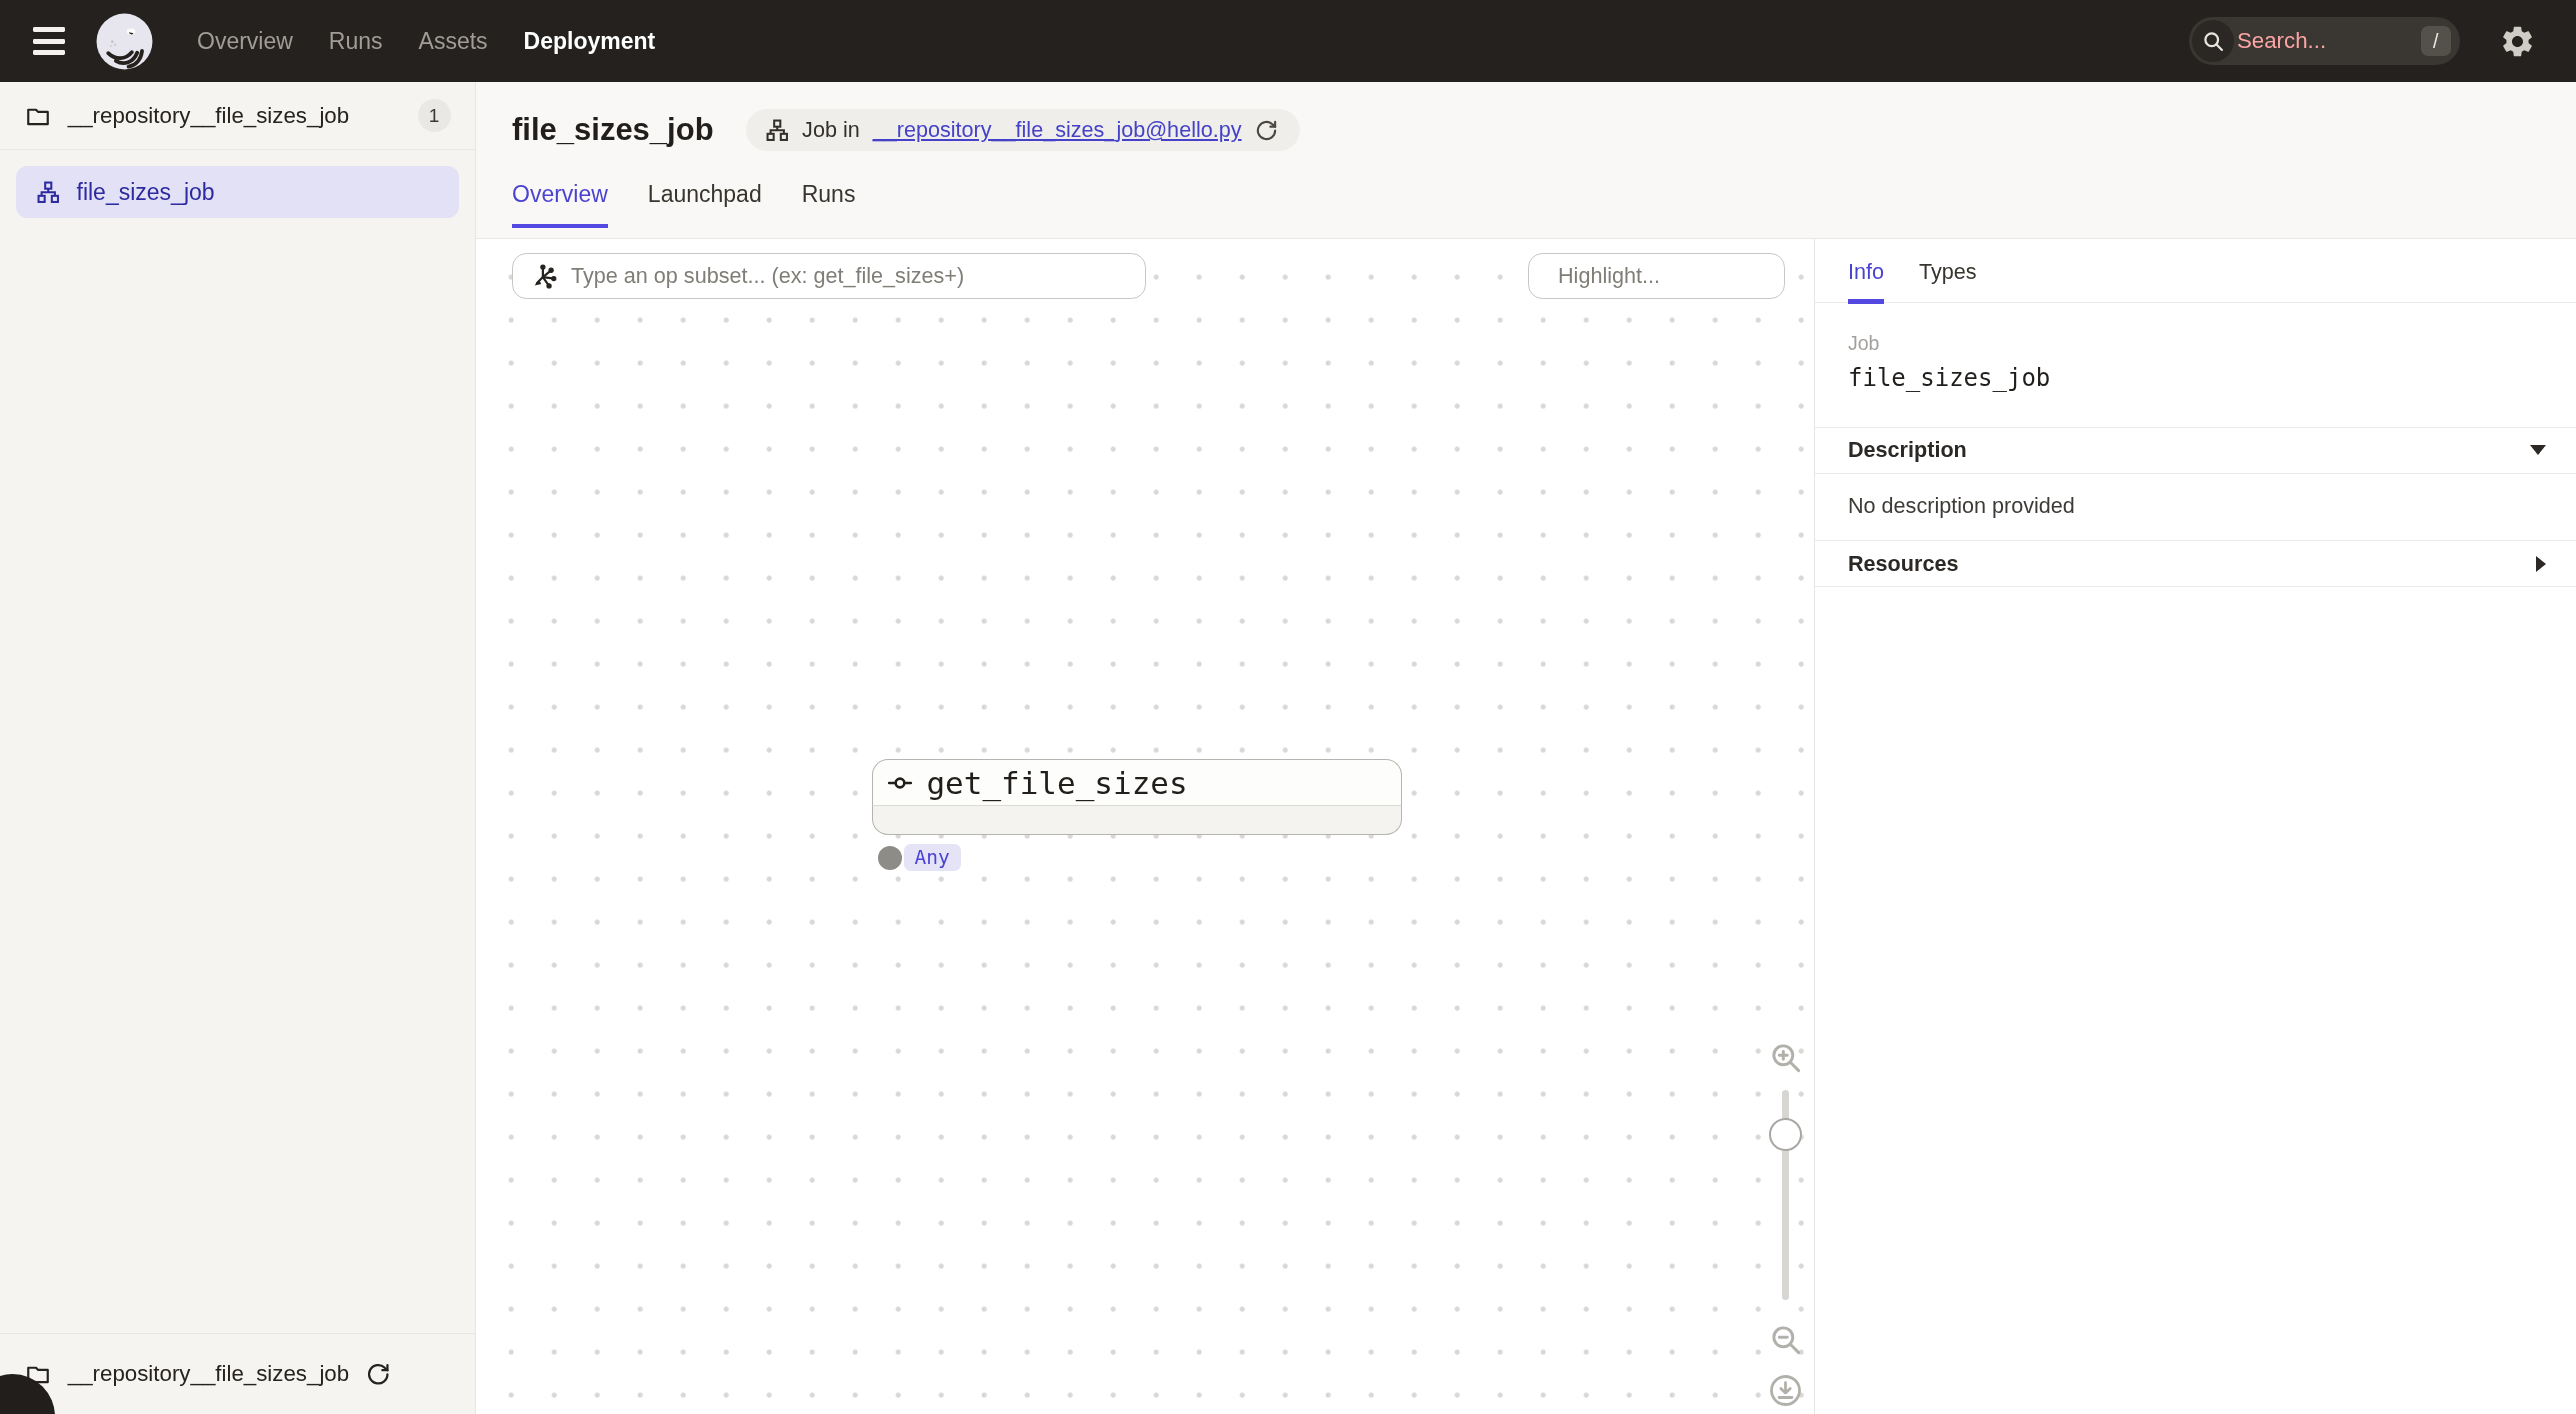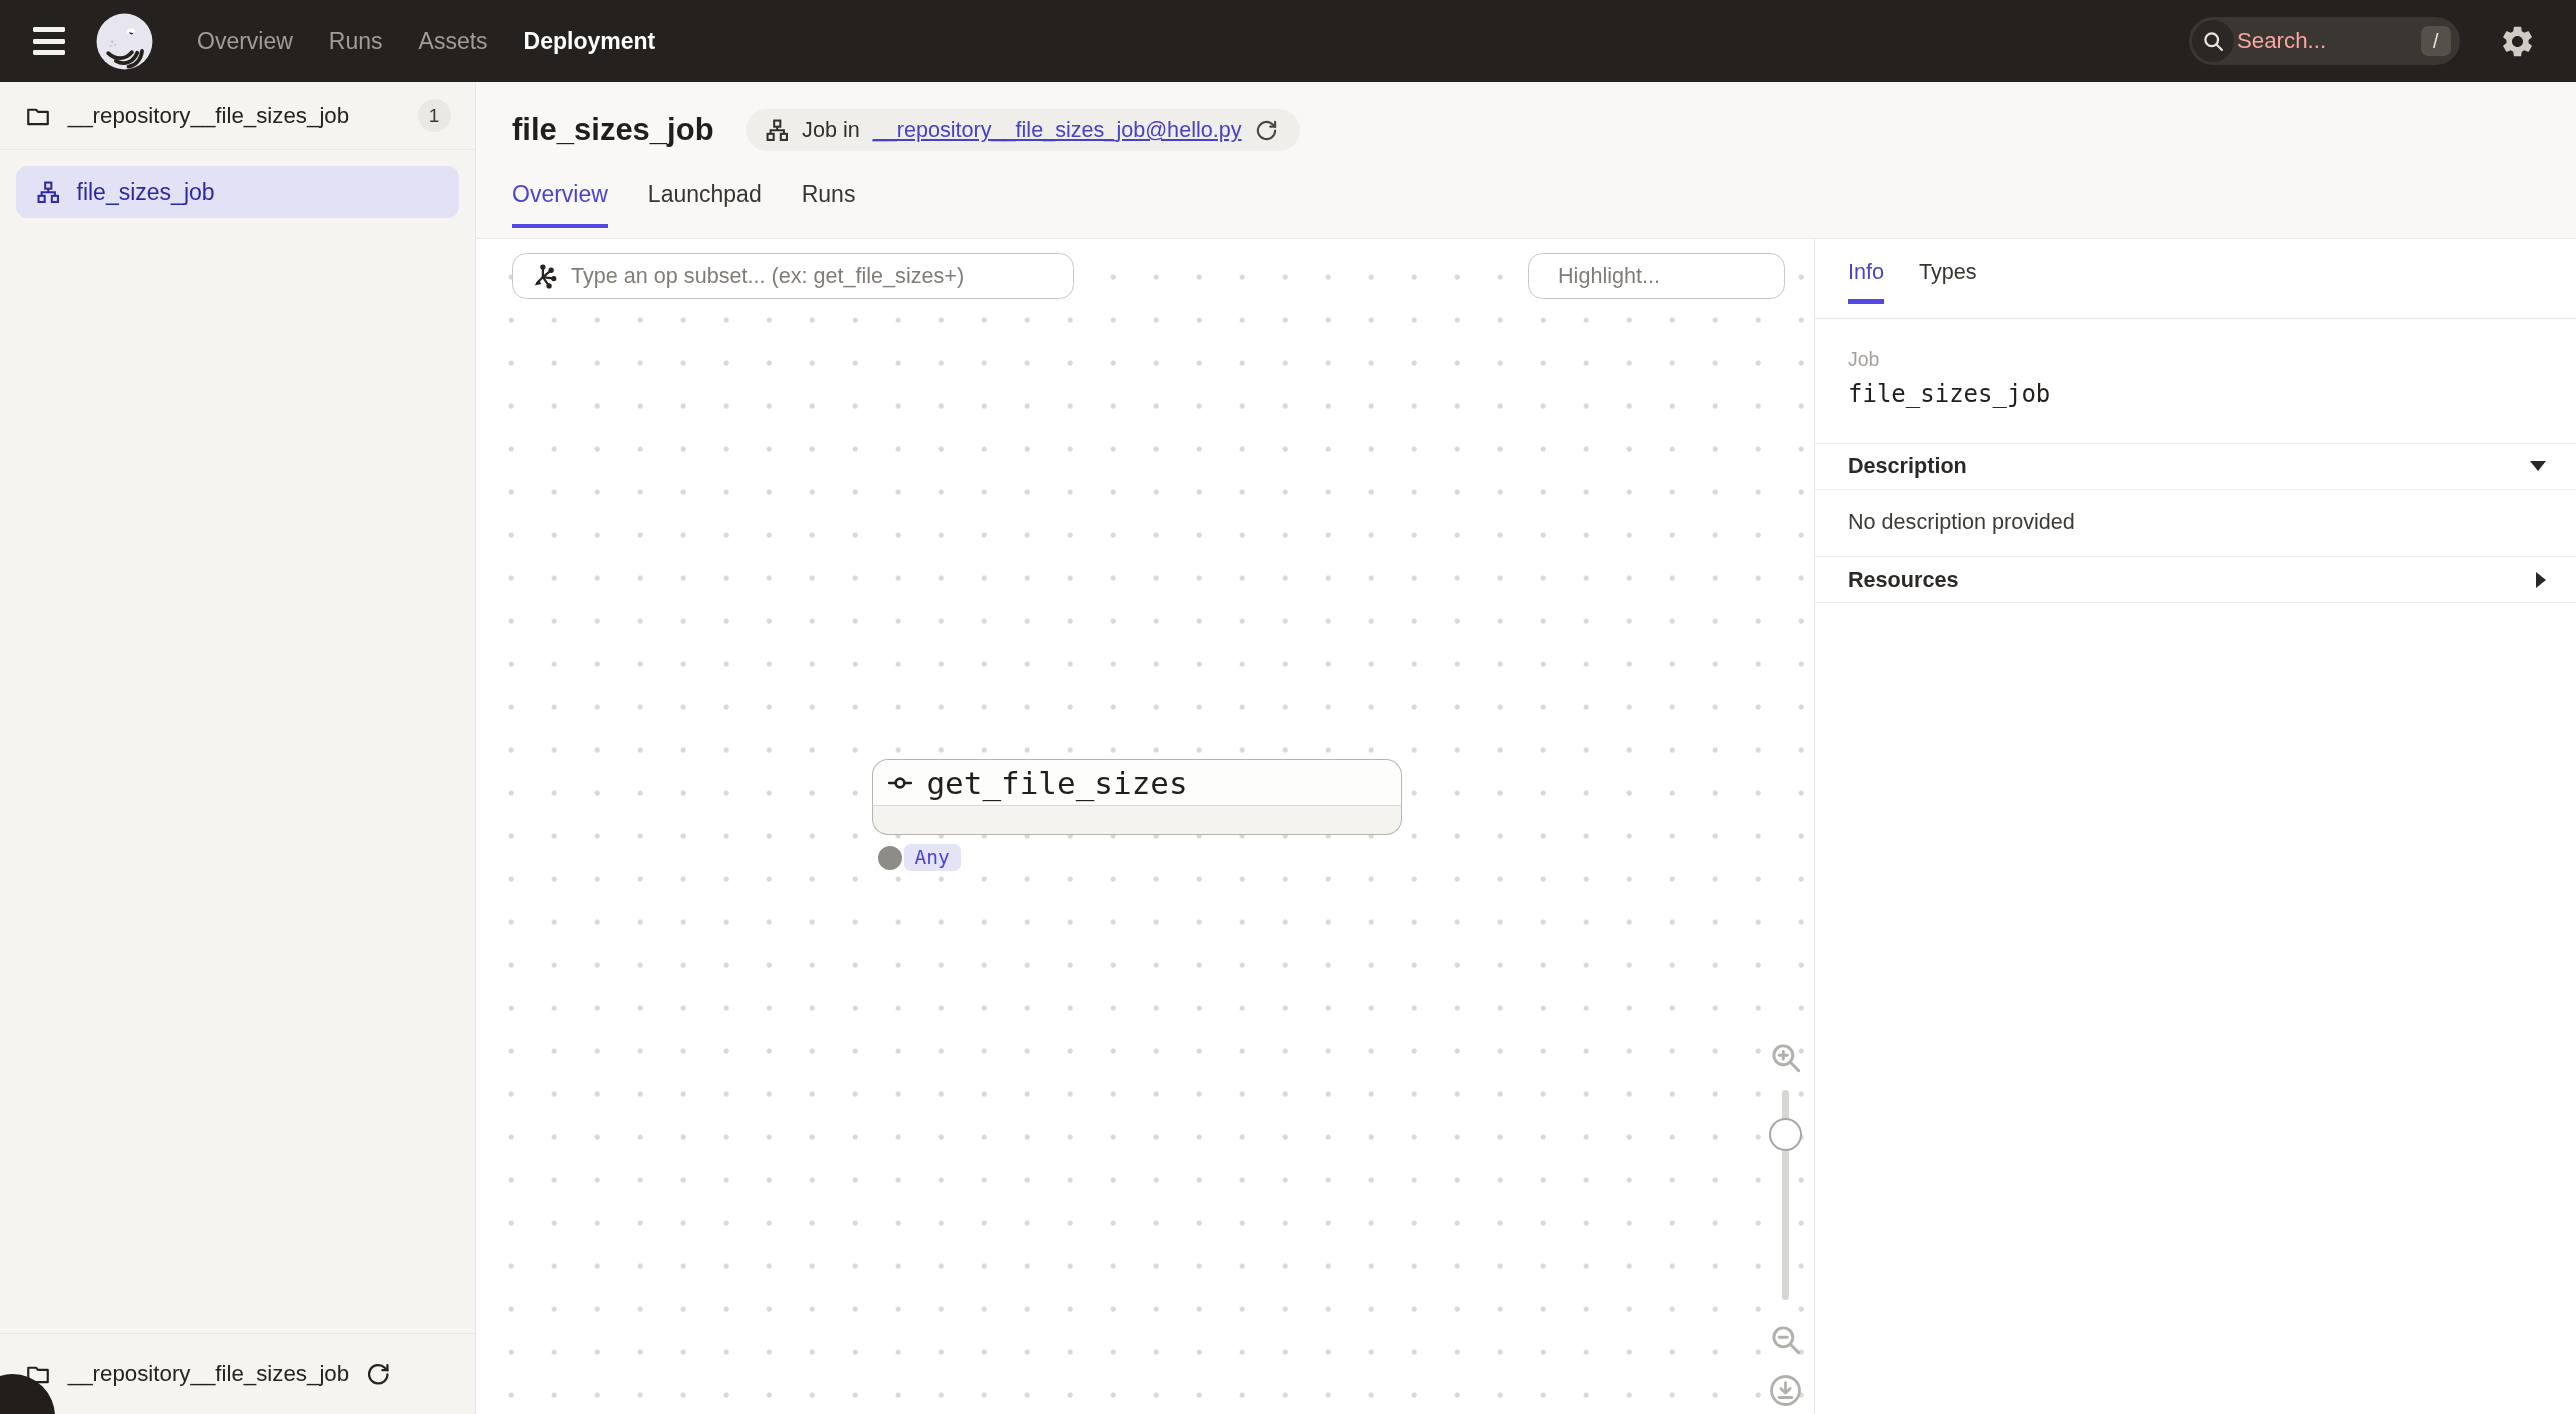--- a/index.html
+++ b/index.html
@@ -106,21 +106,21 @@
   }
   .input-box {
     height: 46px; background: #FFFFFF; border: 1.4px solid #C9C7C2; border-radius: 14.4px;
     display: flex; align-items: center; gap: 13px; padding: 0 16px;
   }
   .input-box input {
     border: none; outline: none; background: transparent; flex: 1;
     font-family: "Liberation Sans", sans-serif; font-size: 21.6px; color: #26231F;
   }
   .input-box input::placeholder { color: #807D77; opacity: 1; }
-  .op-subset-box { width: 562px; }
+  .op-subset-box { width: 634px; }
   .highlight-box { width: 257px; }
 
   .op-node { position: absolute; left: 396px; top: 520px; width: 530px; }
   .op-node-top {
     height: 46px; background: #FDFDFB; border: 1.4px solid #B6B4AF; border-bottom: none;
     border-radius: 16px 16px 0 0; display: flex; align-items: center; gap: 13px; padding: 0 14.4px;
     font-size: 31px; color: #211E1B; cursor: pointer;
   }
   .op-node-bottom {
     height: 30px; background: #F4F3EF; border: 1.4px solid #B6B4AF; border-top: 1.4px solid #DCDAD6;
@@ -139,21 +139,21 @@
     position: absolute; left: 15px; top: 851px; width: 7.2px; height: 210px;
     border-radius: 3.6px; background: #D8D6D2;
   }
   .zoom-handle {
     position: absolute; left: 2.2px; top: 879px; width: 33px; height: 33px; border-radius: 50%;
     background: #FFFFFF; border: 2.9px solid #A9A7A2; cursor: grab;
   }
 
   
   .right-panel { flex: 1; background: #FFFFFF; border-left: 1.4px solid #E7E6E3; min-width: 0; }
-  .panel-tabs { display: flex; gap: 35px; padding: 20px 33px 16px; border-bottom: 1.4px solid #E9E8E5; }
+  .panel-tabs { display: flex; gap: 35px; padding: 20px 33px 0; border-bottom: 1.4px solid #E9E8E5; }
   .panel-tab { font-size: 21.6px; color: #38352F; padding-bottom: 17.3px; position: relative; cursor: pointer; }
   .panel-tab.active { color: #4A43CF; }
   .panel-tab.active::after {
     content: ""; position: absolute; left: 0; right: 0; bottom: -1.4px; height: 4.3px; background: #5349E0;
   }
   .job-block { padding: 29px 33px 0; }
   .job-label { font-size: 19.5px; color: #A3A09B; }
   .job-name { font-size: 24px; color: #211E1B; margin-top: 8.6px; }
   .sections { margin-top: 35px; }
   .section-row {

